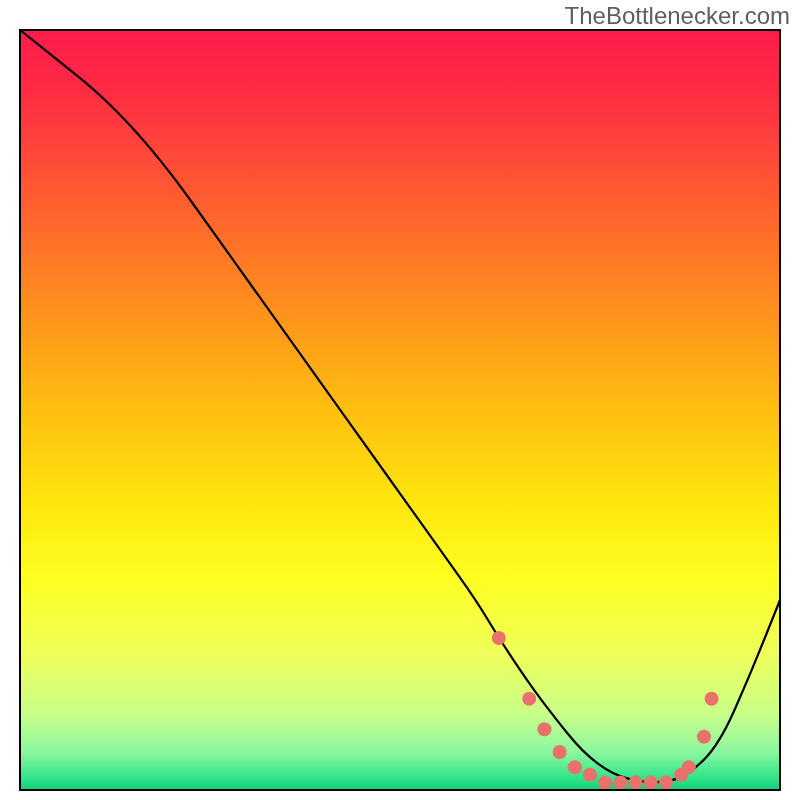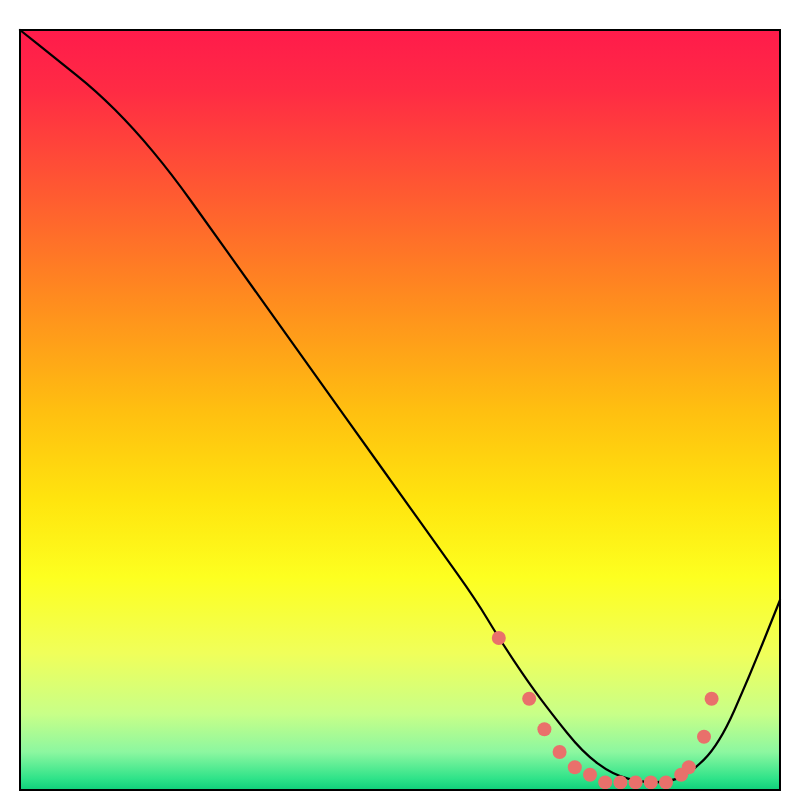--- a/index.html
+++ b/index.html
@@ -33,20 +33,21 @@
     width: 800px;
     height: 800px;
     display: block;
   }
 </style>
 </head>
 <body>
 
 <div class="canvas">
 
+  <div class="watermark">TheBottleneсker.com</div>
 
   <svg class="plot" viewBox="0 0 800 800">
     <defs>
       <linearGradient id="bg-grad" x1="0" y1="0" x2="0" y2="1">
 
       <stop offset="0%" stop-color="#ff1b4b"></stop>
           <stop offset="8%" stop-color="#ff2b44"></stop>
           <stop offset="20%" stop-color="#ff5533"></stop>
           <stop offset="35%" stop-color="#ff8a1f"></stop>
           <stop offset="50%" stop-color="#ffbf10"></stop>

